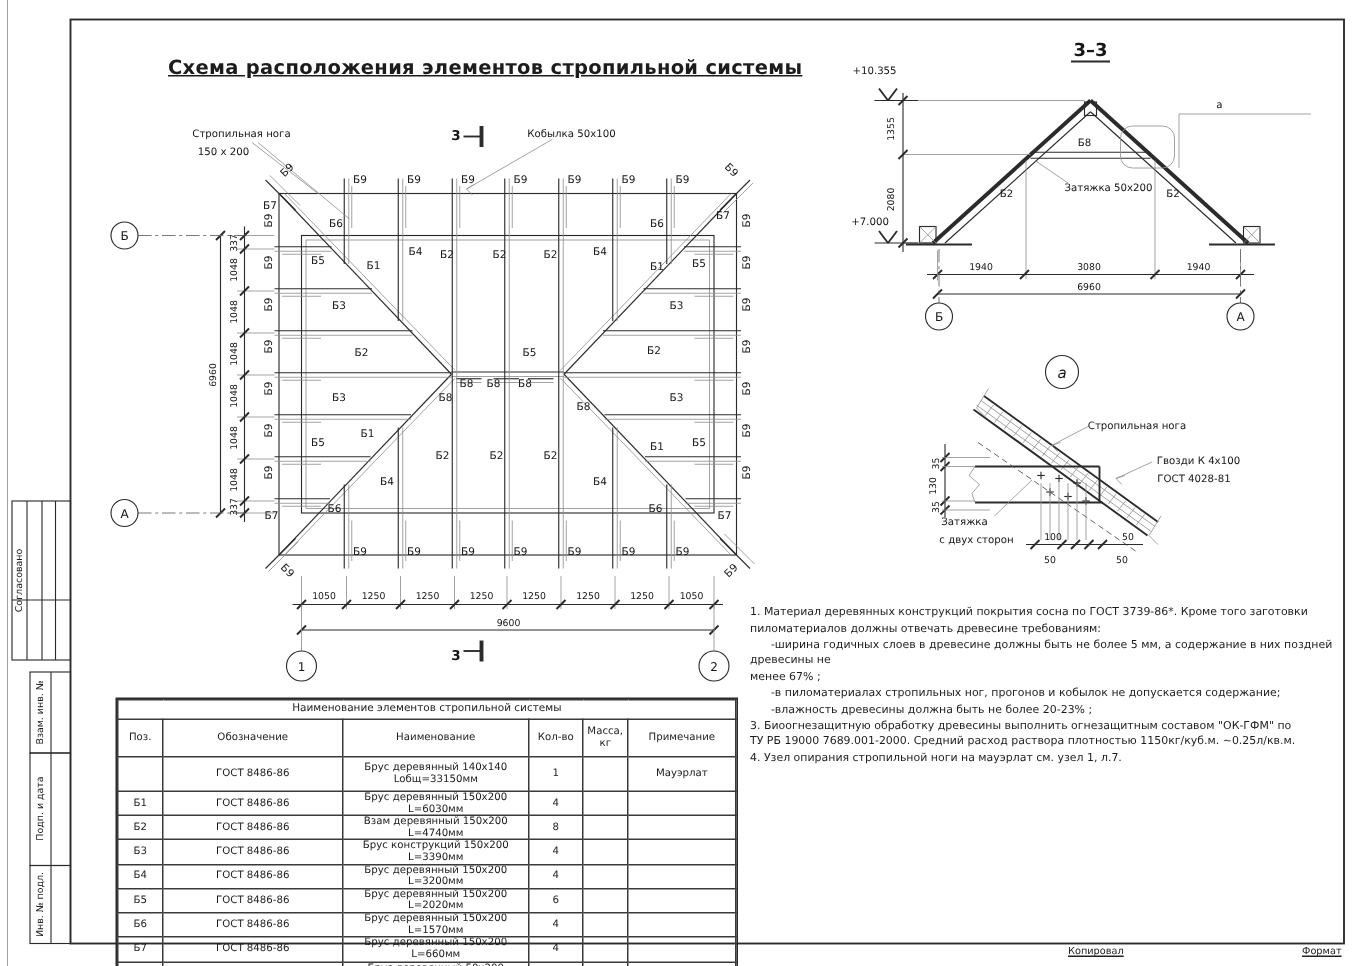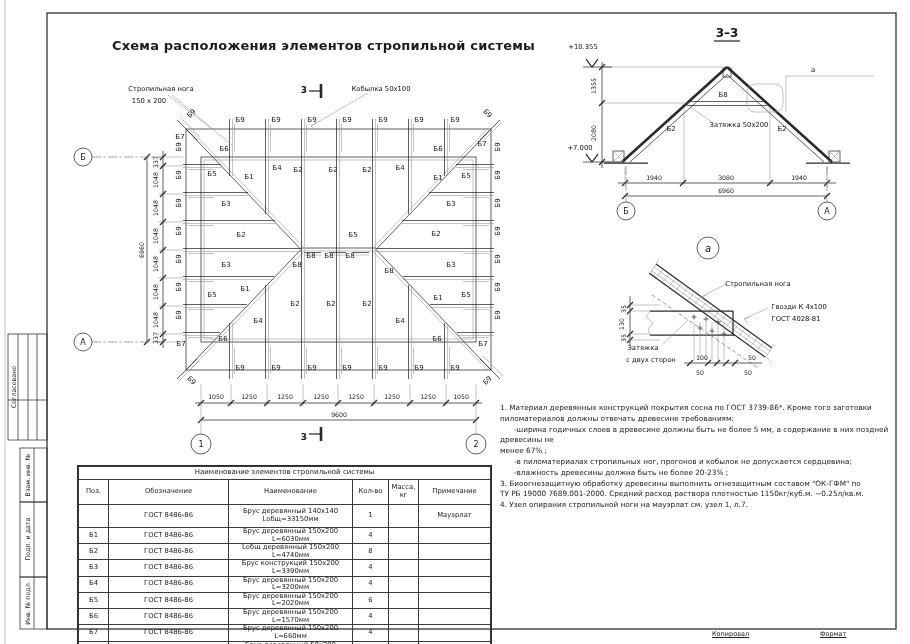--- a/index.html
+++ b/index.html
@@ -11,21 +11,21 @@
   svg.draw .md{stroke-width:1.25;}
   svg.draw .bd{stroke-width:2.6;}
   svg.draw .dd{stroke-dasharray:9 2.5 2 2.5;stroke-width:.6;stroke:#6a6a6a;}
   svg.draw .dsh{stroke-dasharray:4 2.5;stroke-width:.6;stroke:#555;}
   svg.draw text{fill:#161616;text-anchor:middle;font-family:"DejaVu Sans",sans-serif;}
   g.lbl text{font-size:7px;}
   g.dim text{font-size:6.2px;}
   g.small text{font-size:6.8px;}
   g.axis text{font-size:8px;}
   .page-title{position:absolute;left:112px;top:38px;font-size:13px;font-weight:bold;
-      letter-spacing:.2px;}
+      text-decoration:underline;letter-spacing:.2px;}
   .notes{position:absolute;left:500px;top:403px;width:404px;}
   .notes div{font-size:7.3px;line-height:10.8px;white-space:pre-wrap;}
   table.spec{position:absolute;left:78px;top:466px;width:412px;border-collapse:collapse;
       table-layout:fixed;font-size:6.8px;outline:1px solid #2b2b2b;}
   table.spec td{border:.7px solid #3a3a3a;padding:0 2px;text-align:center;white-space:pre-line;
       line-height:1.12;overflow:hidden;}
   table.spec tr.t-title td{height:12px;font-size:7px;}
   table.spec tr.t-head td{height:24px;}
   table.spec tr.t-first td{height:22px;}
   table.spec tr.t-row td{height:10px;}
@@ -506,21 +506,21 @@
       </g>
   </svg>
 
   <div class="page-title">Схема расположения элементов стропильной системы</div>
 
   <div class="notes" id="notes">
       <div>1. Материал деревянных конструкций покрытия сосна по ГОСТ 3739-86*. Кроме того заготовки</div>
       <div>пиломатериалов должны отвечать древесине требованиям:</div>
       <div>      -ширина годичных слоев в древесине должны быть не более 5 мм, а содержание в них поздней древесины не</div>
       <div>менее 67% ;</div>
-      <div>      -в пиломатериалах стропильных ног, прогонов и кобылок не допускается сердцевина;</div>
+      <div>      -в пиломатериалах стропильных ног, прогонов и кобылок не допускается содержание;</div>
       <div>      -влажность древесины должна быть не более 20-23% ;</div>
       <div>3. Биоогнезащитную обработку древесины выполнить огнезащитным составом "ОК-ГФМ" по</div>
       <div>ТУ РБ 19000 7689.001-2000. Средний расход раствора плотностью 1150кг/куб.м. ~0.25л/кв.м.</div>
       <div>4. Узел опирания стропильной ноги на мауэрлат см. узел 1, л.7.</div>
     </div>
 
   <table class="spec" id="spec">
     <colgroup>
       <col style="width:30px">
         <col style="width:120px">
@@ -555,21 +555,21 @@
           <td>Б1</td>
           <td>ГОСТ 8486-86</td>
           <td>Брус деревянный 150х200 L=6030мм</td>
           <td>4</td>
           <td></td>
           <td></td>
         </tr>
         <tr class="t-row">
           <td>Б2</td>
           <td>ГОСТ 8486-86</td>
-          <td>Lобщ деревянный 150х200 L=4740мм</td>
+          <td>Взам деревянный 150х200 L=4740мм</td>
           <td>8</td>
           <td></td>
           <td></td>
         </tr>
         <tr class="t-row">
           <td>Б3</td>
           <td>ГОСТ 8486-86</td>
           <td>Брус конструкций 150х200 L=3390мм</td>
           <td>4</td>
           <td></td>
@@ -617,14 +617,14 @@
         </tr>
       </tbody>
   </table>
 
   <div class="rot" style="left:13px;top:387px">Согласовано</div>
   <div class="rot" style="left:27px;top:475px">Взам. инв. №</div>
   <div class="rot" style="left:27px;top:539px">Подп. и дата</div>
   <div class="rot" style="left:27px;top:603px">Инв. № подл.</div>
 
   <div class="foot" style="left:712px">Копировал</div>
-  <div class="foot" style="left:820px">Формат</div>
+  <div class="foot" style="left:868px">Формат</div>
 </div>
 
 </body></html>

